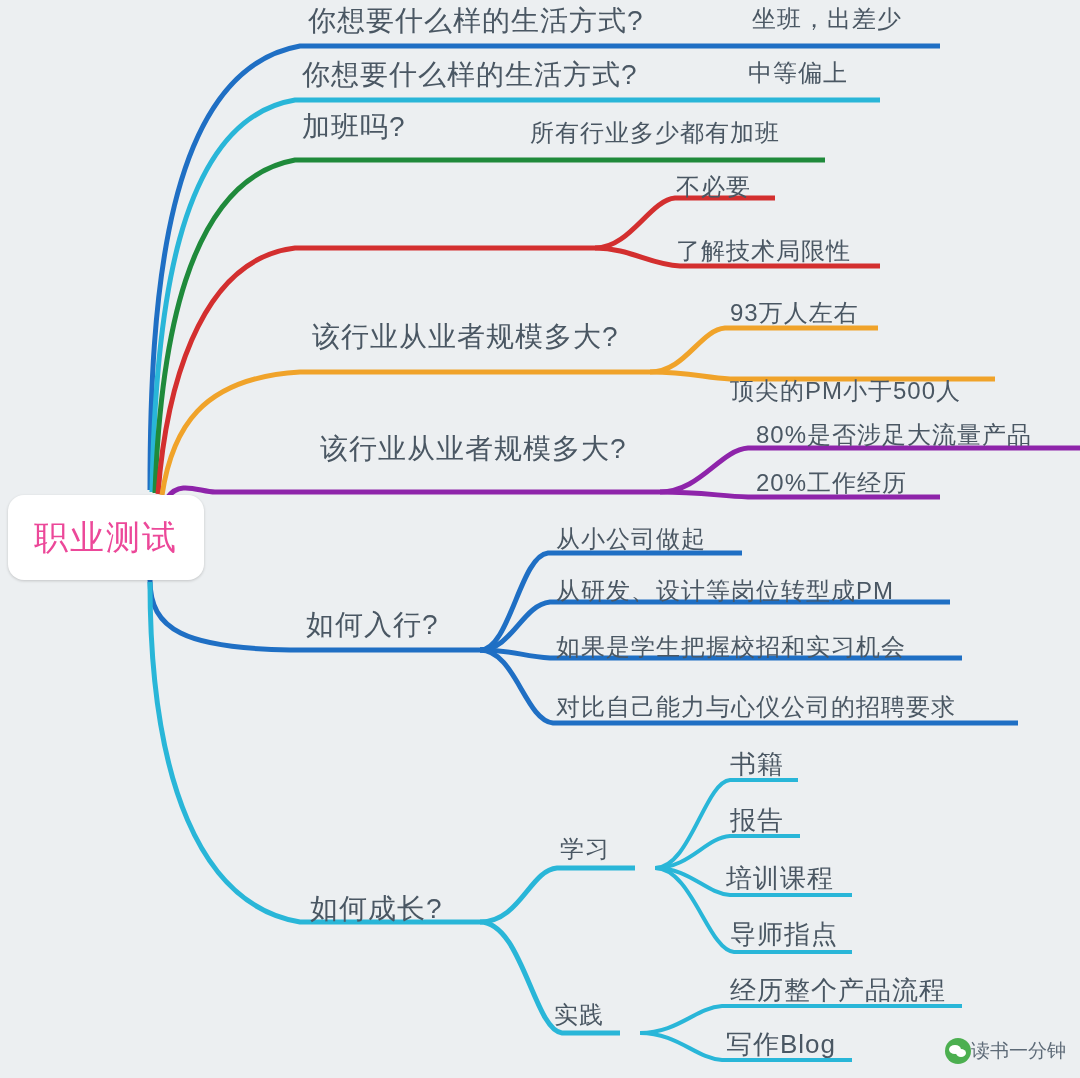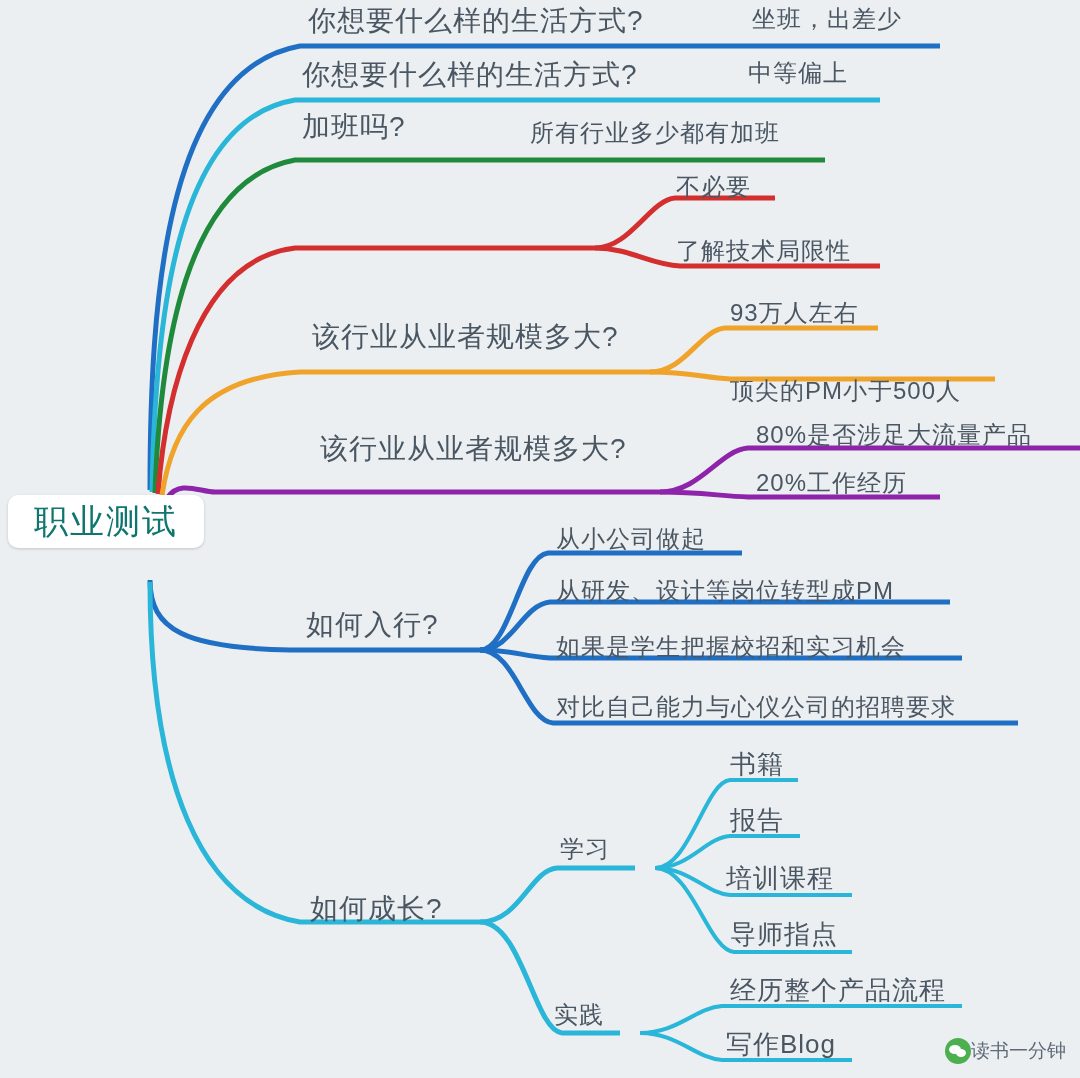--- a/index.html
+++ b/index.html
@@ -25,25 +25,25 @@
     pointer-events: none;
   }
   .node {
     position: absolute;
     color: #4a5763;
     white-space: nowrap;
     line-height: 1.1;
   }
   .root-node {
     background: #ffffff;
-    border-radius: 10px;
+    border-radius: 16px;
     box-shadow: 0 1px 3px rgba(0,0,0,0.18);
-    color: #0f766e;
+    color: #ec4899;
     font-size: 34px;
-    padding: 8px 26px;
+    padding: 24px 26px;
     letter-spacing: 2px;
   }
   .lvl1 { font-size: 28px; letter-spacing: 1px; }
   .lvl2 { font-size: 24px; letter-spacing: 1px; }
   .lvl3 { font-size: 26px; letter-spacing: 1px; }
   .watermark {
     position: absolute;
     right: 14px;
     bottom: 14px;
     display: flex;

